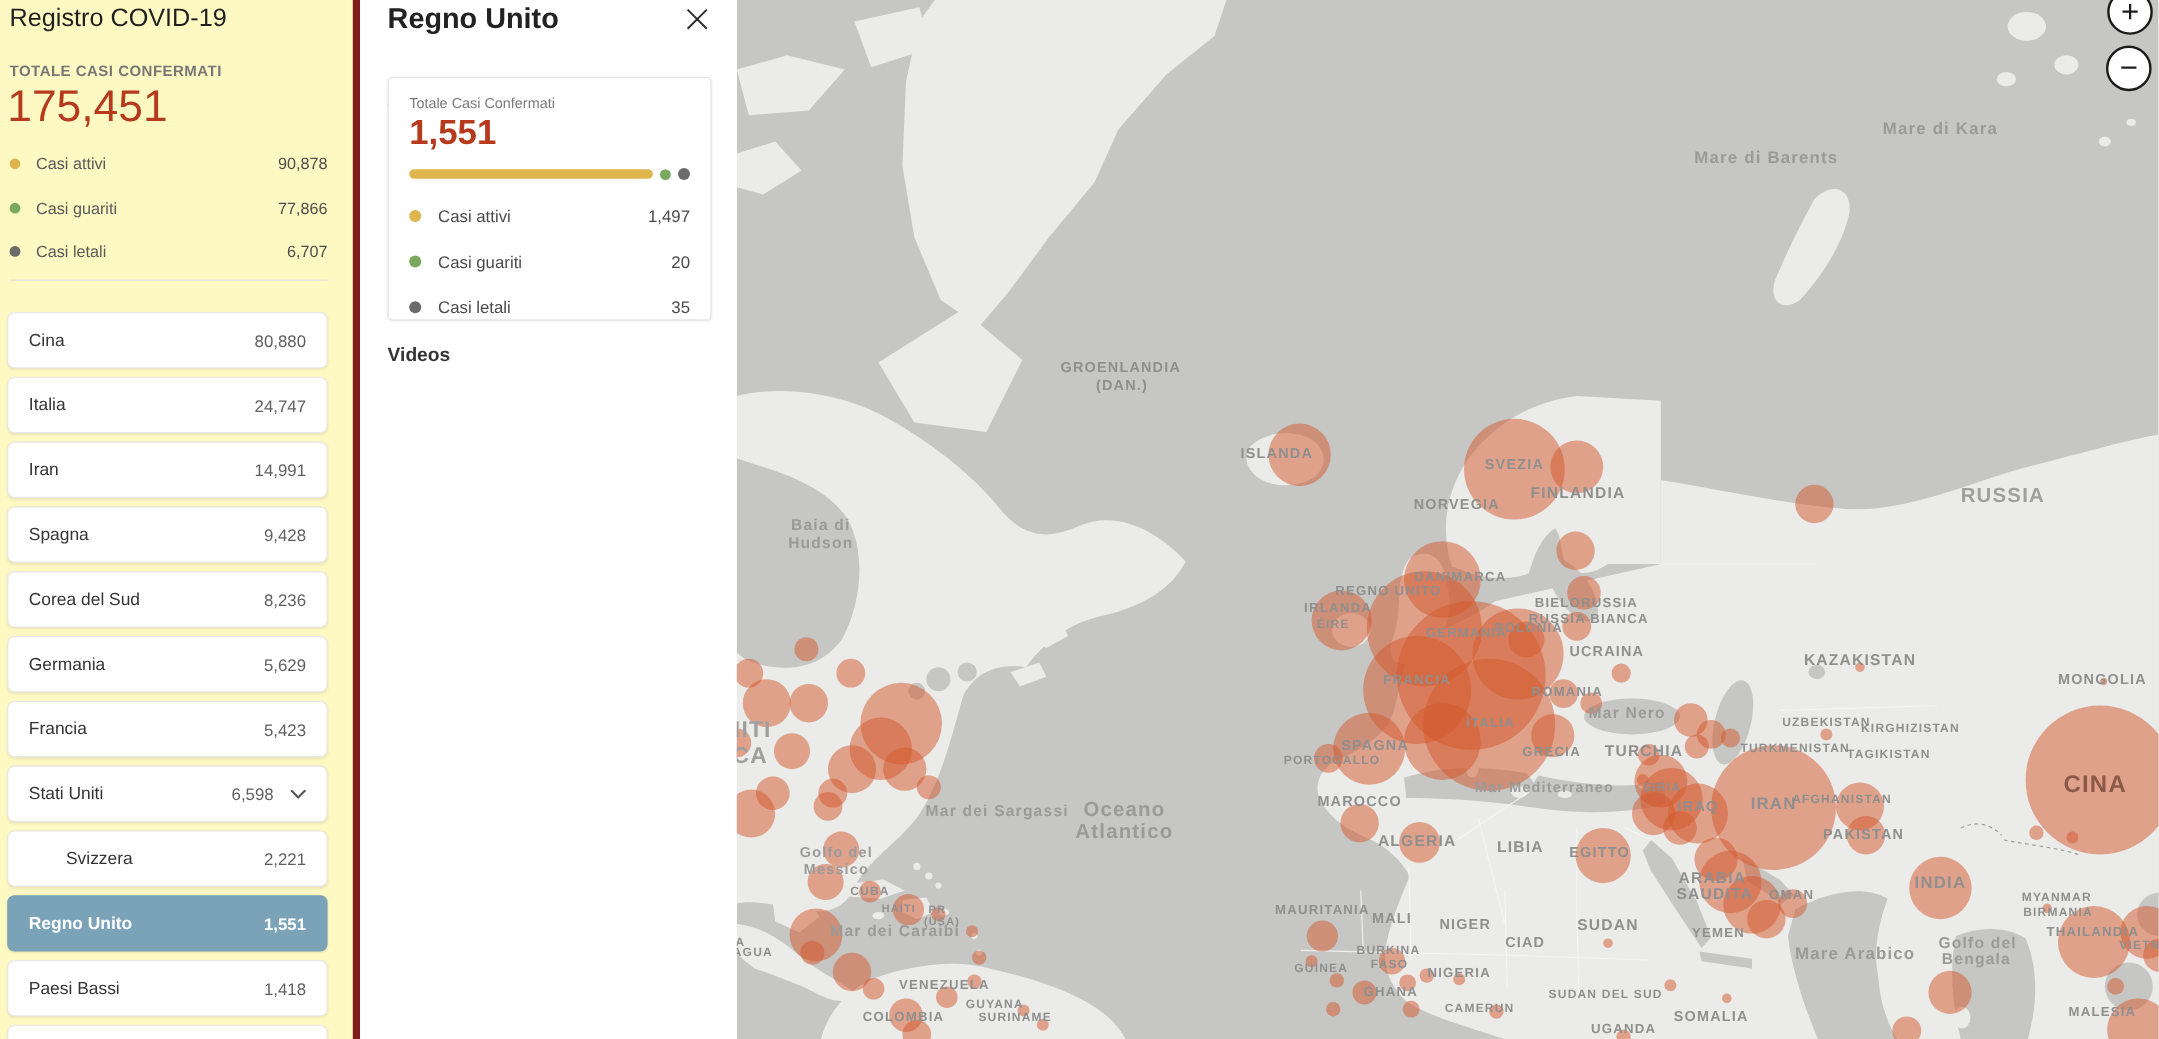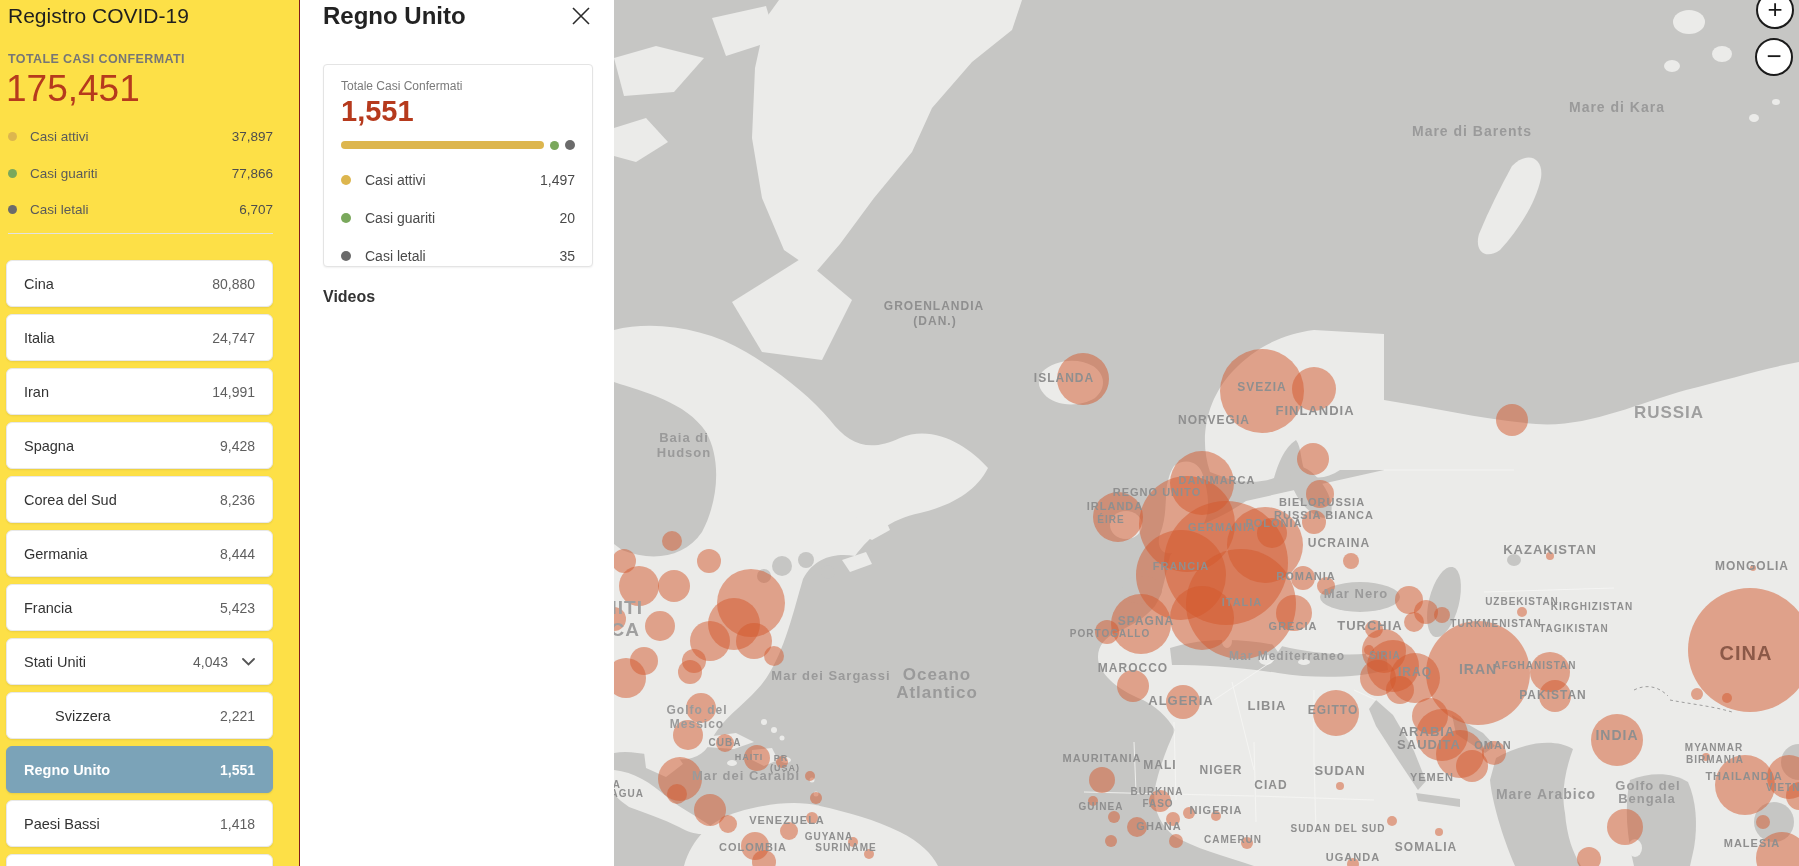--- a/index.html
+++ b/index.html
@@ -1,20 +1,20 @@
 <!DOCTYPE html>
 <html><head>
 <meta charset="utf-8">
 <style>
   html,body{margin:0;padding:0;background:#fff;}
   *{box-sizing:border-box;font-family:"Liberation Sans","DejaVu Sans",sans-serif;}
   #stage{position:relative;width:1799px;height:866px;overflow:hidden;background:#fff;}
 
   
-  #sidebar{position:absolute;left:0;top:0;width:300px;height:866px;background:#fde047;border-right:1px solid #7f1d1d;}
+  #sidebar{position:absolute;left:0;top:0;width:300px;height:866px;background:#fef9c3;border-right:6px solid #7f1d1d;}
   #app-title{position:absolute;left:8px;top:4px;font-size:21px;color:#1f1f1f;}
   #total-label{position:absolute;left:8px;top:52px;font-size:12.5px;font-weight:bold;color:#767676;letter-spacing:.4px;}
   #total-value{position:absolute;left:6px;top:68px;font-size:37px;font-weight:normal;}
   .legend-row{position:absolute;left:8px;width:265px;height:20px;display:flex;align-items:center;}
   .legend-row .dot{width:9px;height:9px;border-radius:50%;margin-right:13px;flex:none;}
   .legend-row .llabel{font-size:13.5px;color:#5a5a5a;flex:1;}
   .legend-row .lvalue{font-size:13.5px;color:#4d4d4d;}
   #legend-divider{position:absolute;left:8px;top:233px;width:265px;height:1px;background:#e2e2e2;}
 
   .country-card{position:absolute;left:6px;width:267px;height:47px;background:#fff;border:1px solid #e8e8e8;
@@ -66,21 +66,21 @@
 <div id="stage">
 
   <div id="sidebar">
     <div id="app-title">Registro COVID-19</div>
     <div id="total-label">TOTALE CASI CONFERMATI</div>
     <div id="total-value" style="color: rgb(182, 58, 29);">175,451</div>
 
     <div class="legend-row" style="top:126px">
       <span class="dot" id="legend-dot-0" style="background: rgb(221, 182, 78);"></span>
       <span class="llabel">Casi attivi</span>
-      <span class="lvalue">37,897</span>
+      <span class="lvalue">90,878</span>
     </div>
     <div class="legend-row" style="top:163px">
       <span class="dot" id="legend-dot-1" style="background: rgb(122, 168, 92);"></span>
       <span class="llabel">Casi guariti</span>
       <span class="lvalue">77,866</span>
     </div>
     <div class="legend-row" style="top:199px">
       <span class="dot" id="legend-dot-2" style="background: rgb(107, 107, 107);"></span>
       <span class="llabel">Casi letali</span>
       <span class="lvalue">6,707</span>
@@ -103,29 +103,29 @@
         <div class="country-card" style="top: 422px;">
           <span class="cname">Spagna</span>
           <span class="cvalue">9,428</span>
         </div>
         <div class="country-card" style="top: 476px;">
           <span class="cname">Corea del Sud</span>
           <span class="cvalue">8,236</span>
         </div>
         <div class="country-card" style="top: 530px;">
           <span class="cname">Germania</span>
-          <span class="cvalue">8,444</span>
+          <span class="cvalue">5,629</span>
         </div>
         <div class="country-card" style="top: 584px;">
           <span class="cname">Francia</span>
           <span class="cvalue">5,423</span>
         </div>
         <div class="country-card" style="top: 638px;">
           <span class="cname">Stati Uniti</span>
-          <span class="cvalue">4,043</span>
+          <span class="cvalue">6,598</span>
           <span class="chev">
             <svg width="13" height="8" viewBox="0 0 13 8">
               <path d="M1 1 L6.5 6.5 L12 1" stroke="#555" stroke-width="1.8" fill="none" stroke-linecap="round"></path>
             </svg>
           </span>
         </div>
         <div class="country-card" style="top: 692px; padding-left: 48px;">
           <span class="cname">Svizzera</span>
           <span class="cvalue">2,221</span>
         </div>

